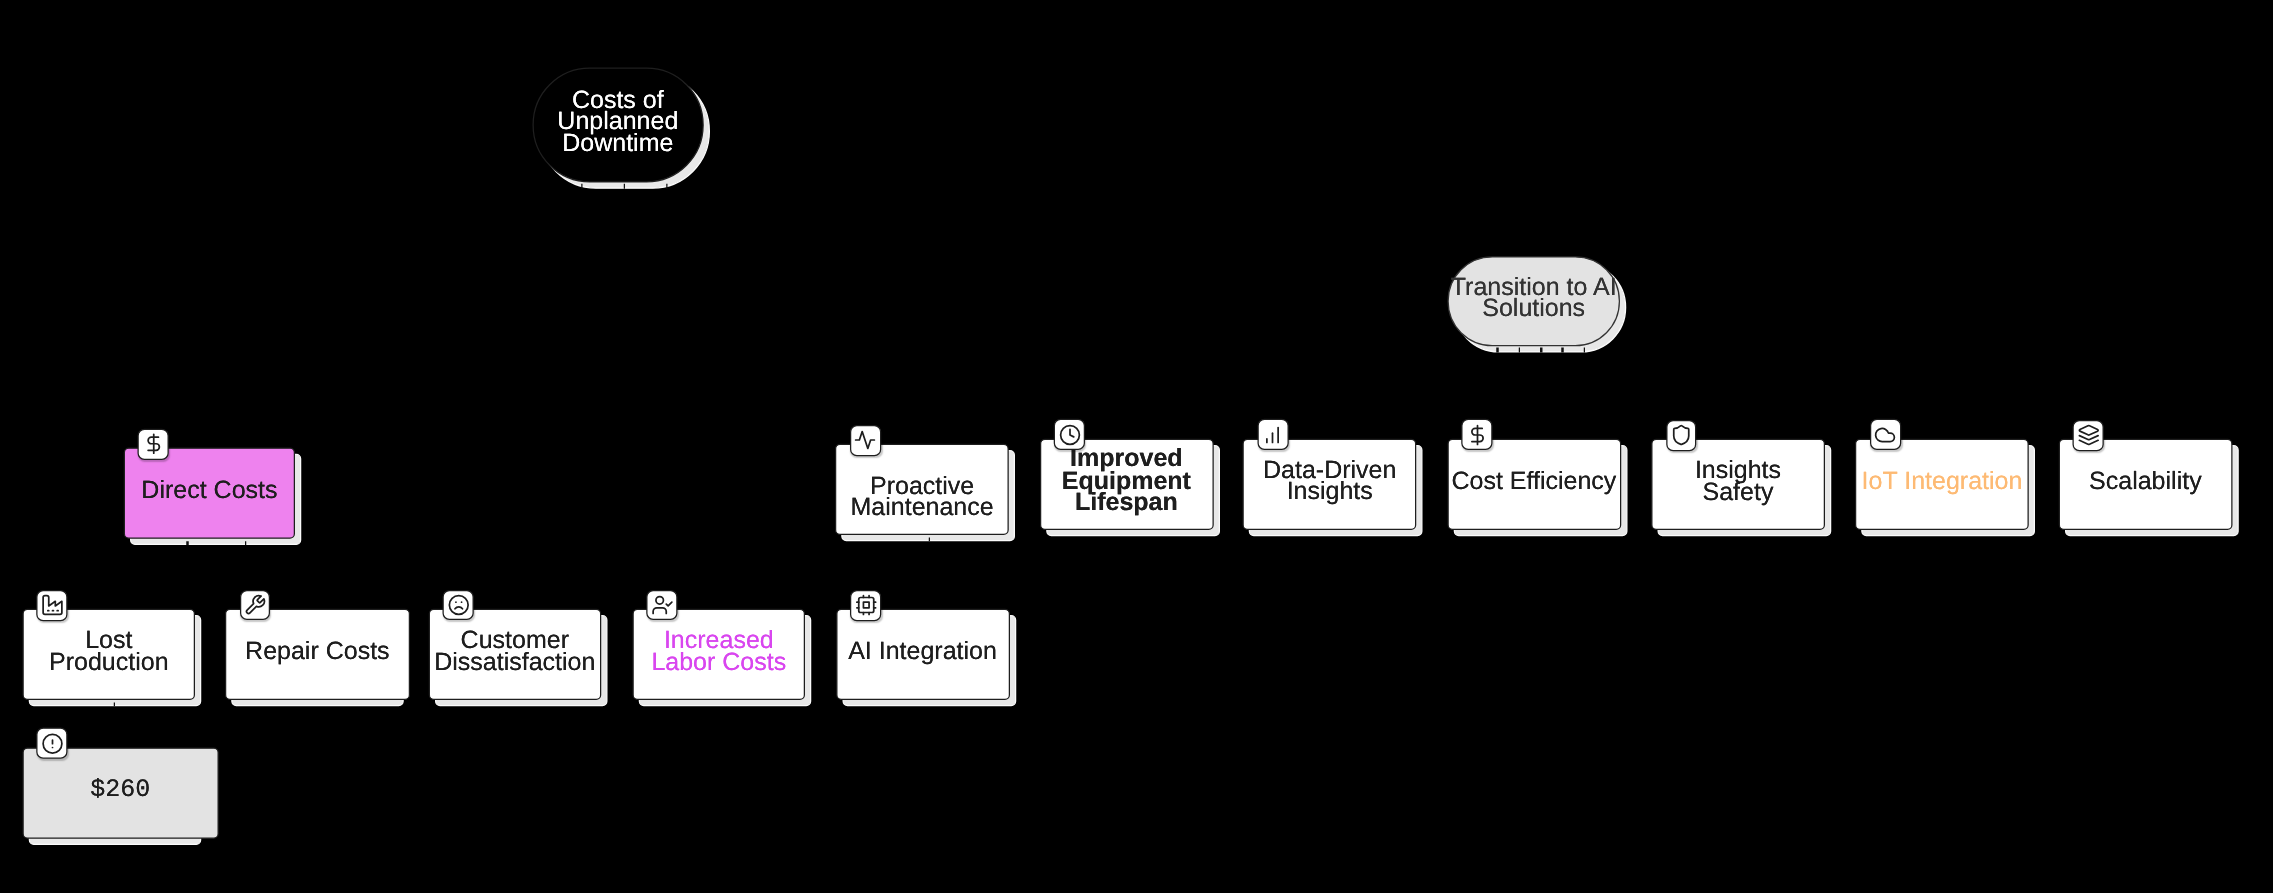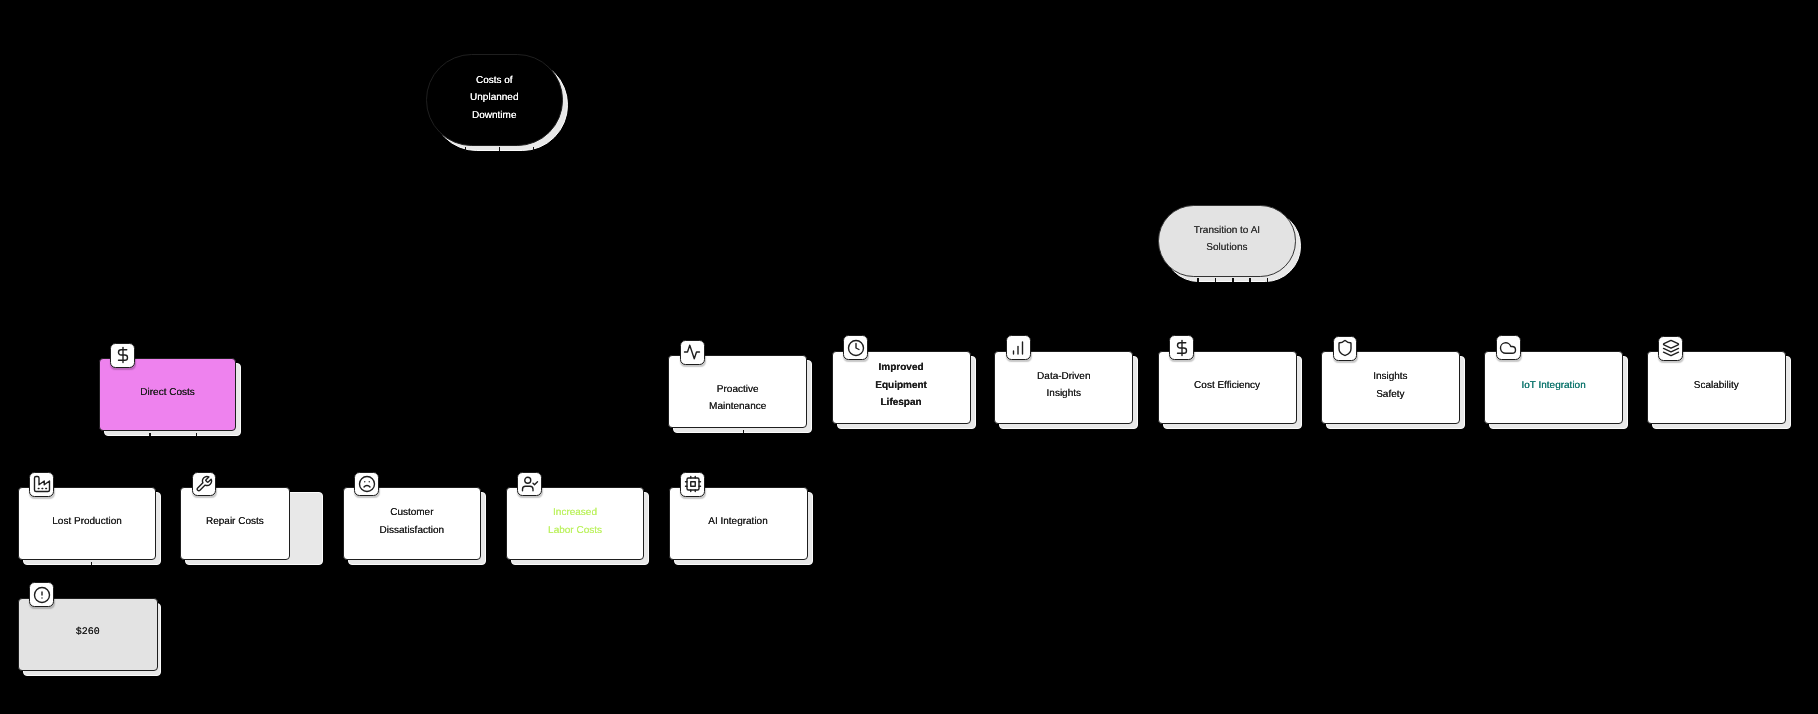--- a/index.html
+++ b/index.html
@@ -4,21 +4,21 @@
 <title>Costs of Unplanned Downtime</title>
 <style>
   html,body{margin:0;padding:0;background:#000;width:1818px;height:714px;overflow:hidden;}
   .canvas{position:relative;width:1818px;height:714px;background:#000;
     font-family:"Liberation Sans", sans-serif;
     -webkit-font-smoothing:antialiased;text-rendering:geometricPrecision;}
   .node{position:absolute;box-sizing:border-box;}
   .nbox{position:absolute;left:0;top:0;right:0;bottom:0;box-sizing:border-box;
     border:1.4px solid #1e1e1e;border-radius:4px;}
   .nlabel{position:absolute;left:0;top:0;right:0;bottom:0;display:flex;align-items:center;
-    justify-content:center;text-align:center;font-size:10px;line-height:17.3px;color:#1e1e1e;
+    justify-content:center;text-align:center;font-size:20px;line-height:17.3px;color:#1e1e1e;
     white-space:pre-line;padding-bottom:3.6px;text-shadow:0 0 0.35px currentColor;}
   .shadow{position:absolute;border-radius:4px;background:#e8e8e8;
     box-sizing:border-box;border:1.8px solid #fbfbfb;}
   .tick{position:absolute;width:1.7px;height:3.6px;background:#101010;}
   .badge{position:absolute;left:11.7px;top:-15.3px;width:24.8px;height:24.8px;box-sizing:border-box;
     border:1.35px solid #1e1e1e;border-radius:5.5px;background:#ffffff;
     box-shadow:0.7px 1.4px 1.2px rgba(0,0,0,0.22);
     display:flex;align-items:center;justify-content:center;}
   .badge svg{width:18px;height:18px;display:block;}
 </style>
@@ -116,21 +116,21 @@
 Safety</div>
   <div class="badge">
         <svg viewBox="0 0 24 24" fill="none" stroke="#1e1e1e" stroke-width="1.85" stroke-linecap="round" stroke-linejoin="round">
           <path d="M20 13c0 5-3.5 7.5-7.66 8.95a1 1 0 0 1-.67-.01C7.5 20.5 4 18 4 13V6a1 1 0 0 1 1-1c2 0 4.5-1.2 6.24-2.72a1.17 1.17 0 0 1 1.52 0C14.51 3.81 17 5 19 5a1 1 0 0 1 1 1z"></path>
         </svg>
       </div>
 </div>
 <div class="node" style="left:1484.1px;top:350.7px;width:139px;height:73px;">
   <div class="shadow" style="left:5px;top:5px;width:139px;height:73px;border-radius:4px;"></div>
   <div class="nbox" style="background:#ffffff;border-color:#1e1e1e;border-radius:4px;"></div>
-  <div class="nlabel" style="color:#0f766e;text-align:right;">IoT Integration</div>
+  <div class="nlabel" style="color:#fdba74;text-align:right;">IoT Integration</div>
   <div class="badge">
         <svg viewBox="0 0 24 24" fill="none" stroke="#1e1e1e" stroke-width="1.85" stroke-linecap="round" stroke-linejoin="round">
           <path d="M17.5 19H9a7 7 0 1 1 6.71-9h1.79a4.5 4.5 0 1 1 0 9Z"></path>
         </svg>
       </div>
 </div>
 <div class="node" style="left:1646.8px;top:351.1px;width:139px;height:73px;">
   <div class="shadow" style="left:5px;top:5px;width:139px;height:73px;border-radius:4px;"></div>
   <div class="nbox" style="background:#ffffff;border-color:#1e1e1e;border-radius:4px;"></div>
   <div class="nlabel" style="color:#1e1e1e;">Scalability</div>
@@ -149,21 +149,21 @@
   <div class="nlabel" style="color:#1e1e1e;">Lost Production</div>
   <div class="badge">
         <svg viewBox="0 0 24 24" fill="none" stroke="#1e1e1e" stroke-width="1.85" stroke-linecap="round" stroke-linejoin="round">
           <path d="M2 20a2 2 0 0 0 2 2h16a2 2 0 0 0 2-2V8l-7 5V8l-7 5V4a2 2 0 0 0-2-2H4a2 2 0 0 0-2 2Z"></path>
           <path d="M17 18h1"></path>
           <path d="M12 18h1"></path>
           <path d="M7 18h1"></path>
         </svg>
       </div>
 </div>
-<div class="node" style="left:179.9px;top:486.9px;width:110px;height:73px;">
+<div class="node" style="left:179.9px;top:486.9px;width:148px;height:73px;">
   <div class="shadow" style="left:5px;top:5px;width:138.5px;height:73px;border-radius:4px;"></div>
   <div class="nbox" style="background:#ffffff;border-color:#1e1e1e;border-radius:4px;"></div>
   <div class="nlabel" style="color:#1e1e1e;">Repair Costs</div>
   <div class="badge">
         <svg viewBox="0 0 24 24" fill="none" stroke="#1e1e1e" stroke-width="1.85" stroke-linecap="round" stroke-linejoin="round">
           <path d="M14.7 6.3a1 1 0 0 0 0 1.4l1.6 1.6a1 1 0 0 0 1.4 0l3.77-3.77a6 6 0 0 1-7.94 7.94l-6.91 6.91a2.12 2.12 0 0 1-3-3l6.91-6.91a6 6 0 0 1 7.94-7.94l-3.76 3.76z"></path>
         </svg>
       </div>
 </div>
 <div class="node" style="left:342.6px;top:486.9px;width:138.5px;height:73px;">
@@ -176,21 +176,21 @@
           <circle cx="12" cy="12" r="10"></circle>
           <path d="M16 16s-1.5-2-4-2-4 2-4 2"></path>
           <line x1="9" y1="9" x2="9.01" y2="9"></line>
           <line x1="15" y1="9" x2="15.01" y2="9"></line>
         </svg>
       </div>
 </div>
 <div class="node" style="left:505.8px;top:486.9px;width:138.5px;height:73px;">
   <div class="shadow" style="left:5px;top:5px;width:138.5px;height:73px;border-radius:4px;"></div>
   <div class="nbox" style="background:#ffffff;border-color:#1e1e1e;border-radius:4px;"></div>
-  <div class="nlabel" style="color:#bef264;">Increased
+  <div class="nlabel" style="color:#d946ef;">Increased
 Labor Costs</div>
   <div class="badge">
         <svg viewBox="0 0 24 24" fill="none" stroke="#1e1e1e" stroke-width="1.85" stroke-linecap="round" stroke-linejoin="round">
           <path d="M16 21v-2a4 4 0 0 0-4-4H6a4 4 0 0 0-4 4v2"></path>
           <circle cx="9" cy="7" r="4"></circle>
           <polyline points="16 11 18 13 22 9"></polyline>
         </svg>
       </div>
 </div>
 <div class="node" style="left:668.5px;top:487.1px;width:139px;height:73px;">
@@ -205,21 +205,21 @@
           <path d="M15 20v2"></path>
           <path d="M2 15h2"></path>
           <path d="M2 9h2"></path>
           <path d="M20 15h2"></path>
           <path d="M20 9h2"></path>
           <path d="M9 2v2"></path>
           <path d="M9 20v2"></path>
         </svg>
       </div>
 </div>
-<div class="node" style="left:17.7px;top:597.5px;width:140px;height:73px;">
+<div class="node" style="left:17.7px;top:597.5px;width:157px;height:73px;">
   <div class="shadow" style="left:5px;top:5px;width:138.5px;height:73px;border-radius:4px;"></div>
   <div class="nbox" style="background:#e3e3e3;border-color:#1e1e1e;border-radius:4px;"></div>
   <div class="nlabel" style="color:#1e1e1e;font-family:'Liberation Mono', monospace;">$260</div>
   <div class="badge">
         <svg viewBox="0 0 24 24" fill="none" stroke="#1e1e1e" stroke-width="1.85" stroke-linecap="round" stroke-linejoin="round">
           <circle cx="12" cy="12" r="10"></circle>
           <line x1="12" y1="8" x2="12" y2="12"></line>
           <line x1="12" y1="16" x2="12.01" y2="16"></line>
         </svg>
       </div>

